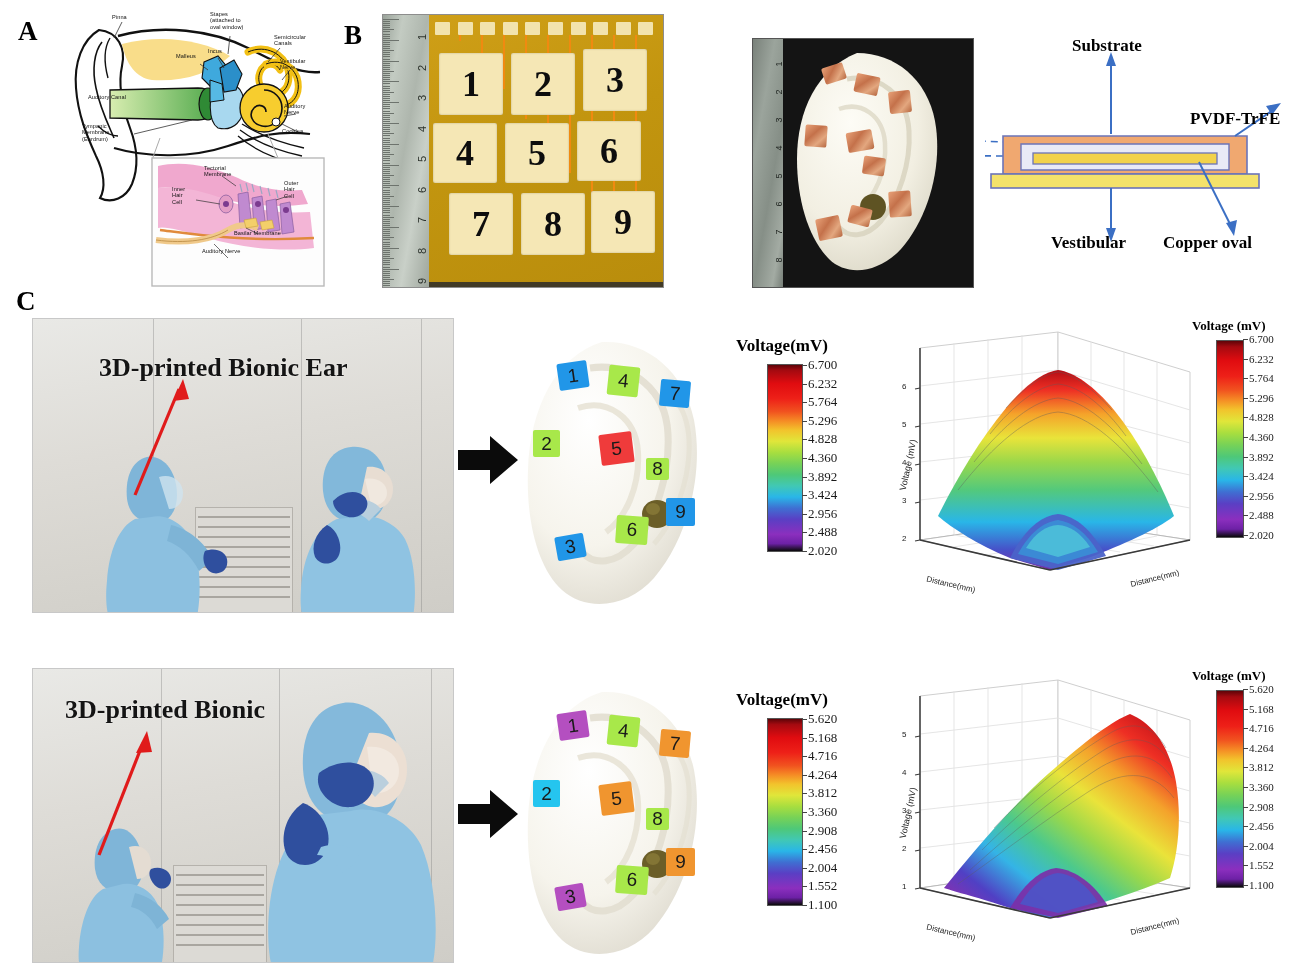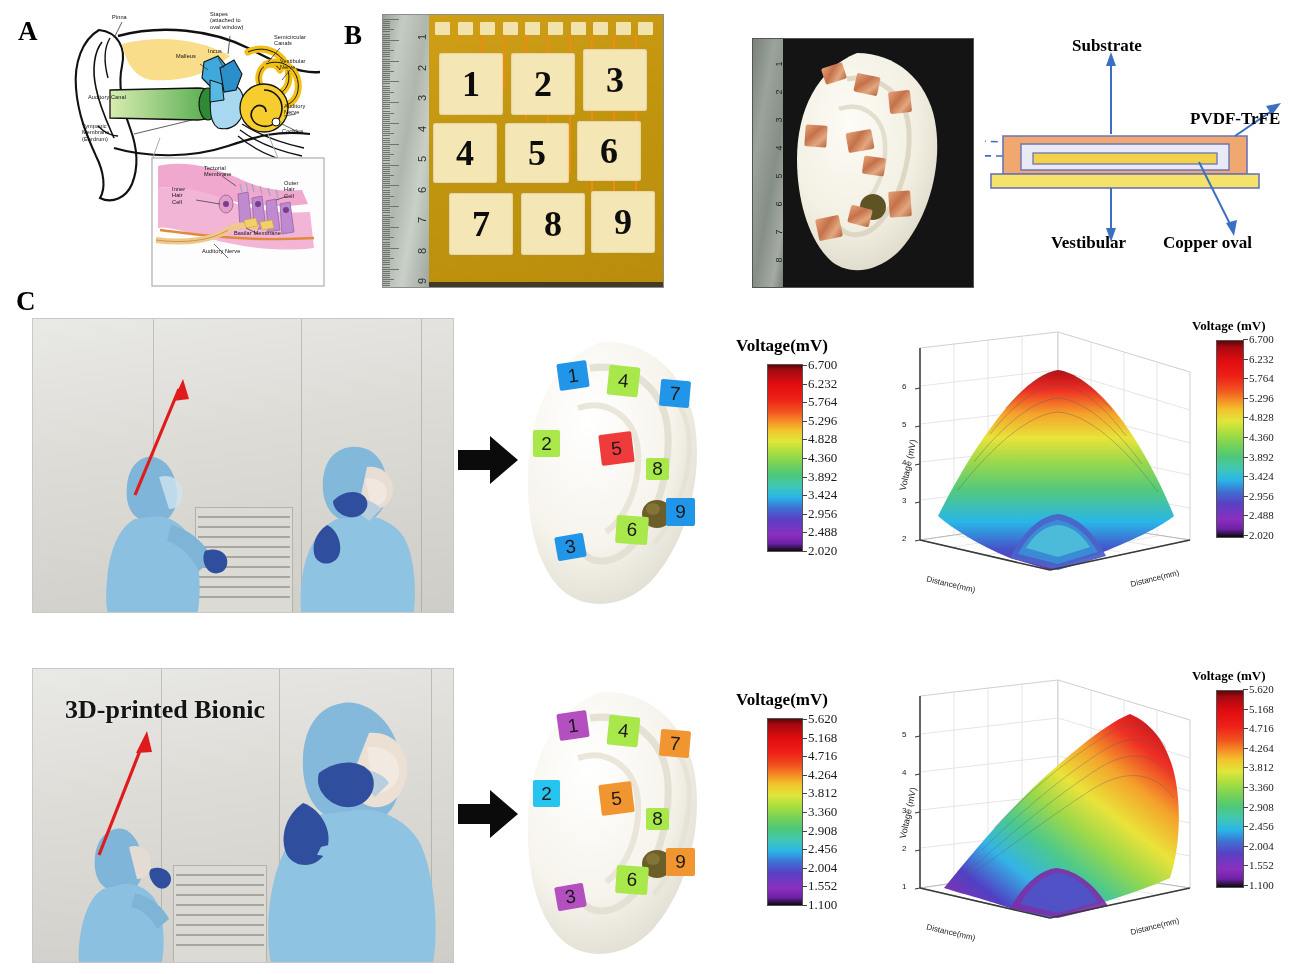--- a/index.html
+++ b/index.html
@@ -551,20 +551,21 @@
 
   <svg class="person" style="left:248px;top:120px;" width="176" height="178" viewBox="0 0 176 178">
     <path d="M70 8 C50 10 40 28 42 52 C44 72 56 84 76 84 C96 84 108 68 106 44 C104 20 90 6 70 8 Z" fill="#82b8da"></path>
     <path d="M56 80 C34 90 22 118 20 150 C19 164 20 174 22 178 L132 178 C136 154 134 120 124 100 C114 82 90 74 76 78 Z" fill="#8fc3e2"></path>
     <path d="M86 28 C100 26 112 36 112 50 C112 62 104 70 94 70 C86 70 80 64 80 56" fill="#e8ddd2"></path>
     <path d="M84 40 C96 38 106 44 106 54 C106 62 98 68 90 66" fill="#f0e8df"></path>
     <path d="M66 60 C80 58 94 62 100 70 L88 82 C80 74 70 72 62 74 Z" fill="#b9cfdd"></path>
     <path d="M52 62 C62 52 76 50 84 58 C90 66 84 76 74 78 C64 80 52 72 52 62 Z" fill="#2f4f9e"></path>
     <path d="M46 86 C34 94 30 108 34 118 C40 128 54 126 58 116 C62 106 56 90 46 86 Z" fill="#2f4f9e"></path>
   </svg>
+  <div class="photo-caption" style="left:66px;top:34px;font-size:26px;width:330px;">3D-printed Bionic Ear</div>
   <svg class="abs" style="left:88px;top:58px;" width="100" height="120" viewBox="0 0 100 120">
     <path d="M14 118 L58 12" stroke="#e01b1b" stroke-width="3.2" fill="none"></path>
     <path d="M62 2 L52 24 L68 22 Z" fill="#e01b1b"></path>
   </svg>
 </div>
 
 <svg class="blockarrow" style="left:458px;top:432px;" width="62" height="56" viewBox="0 0 62 56">
   <path d="M0 18 L32 18 L32 4 L60 28 L32 52 L32 38 L0 38 Z" fill="#0b0b0b"></path>
 </svg>
 

